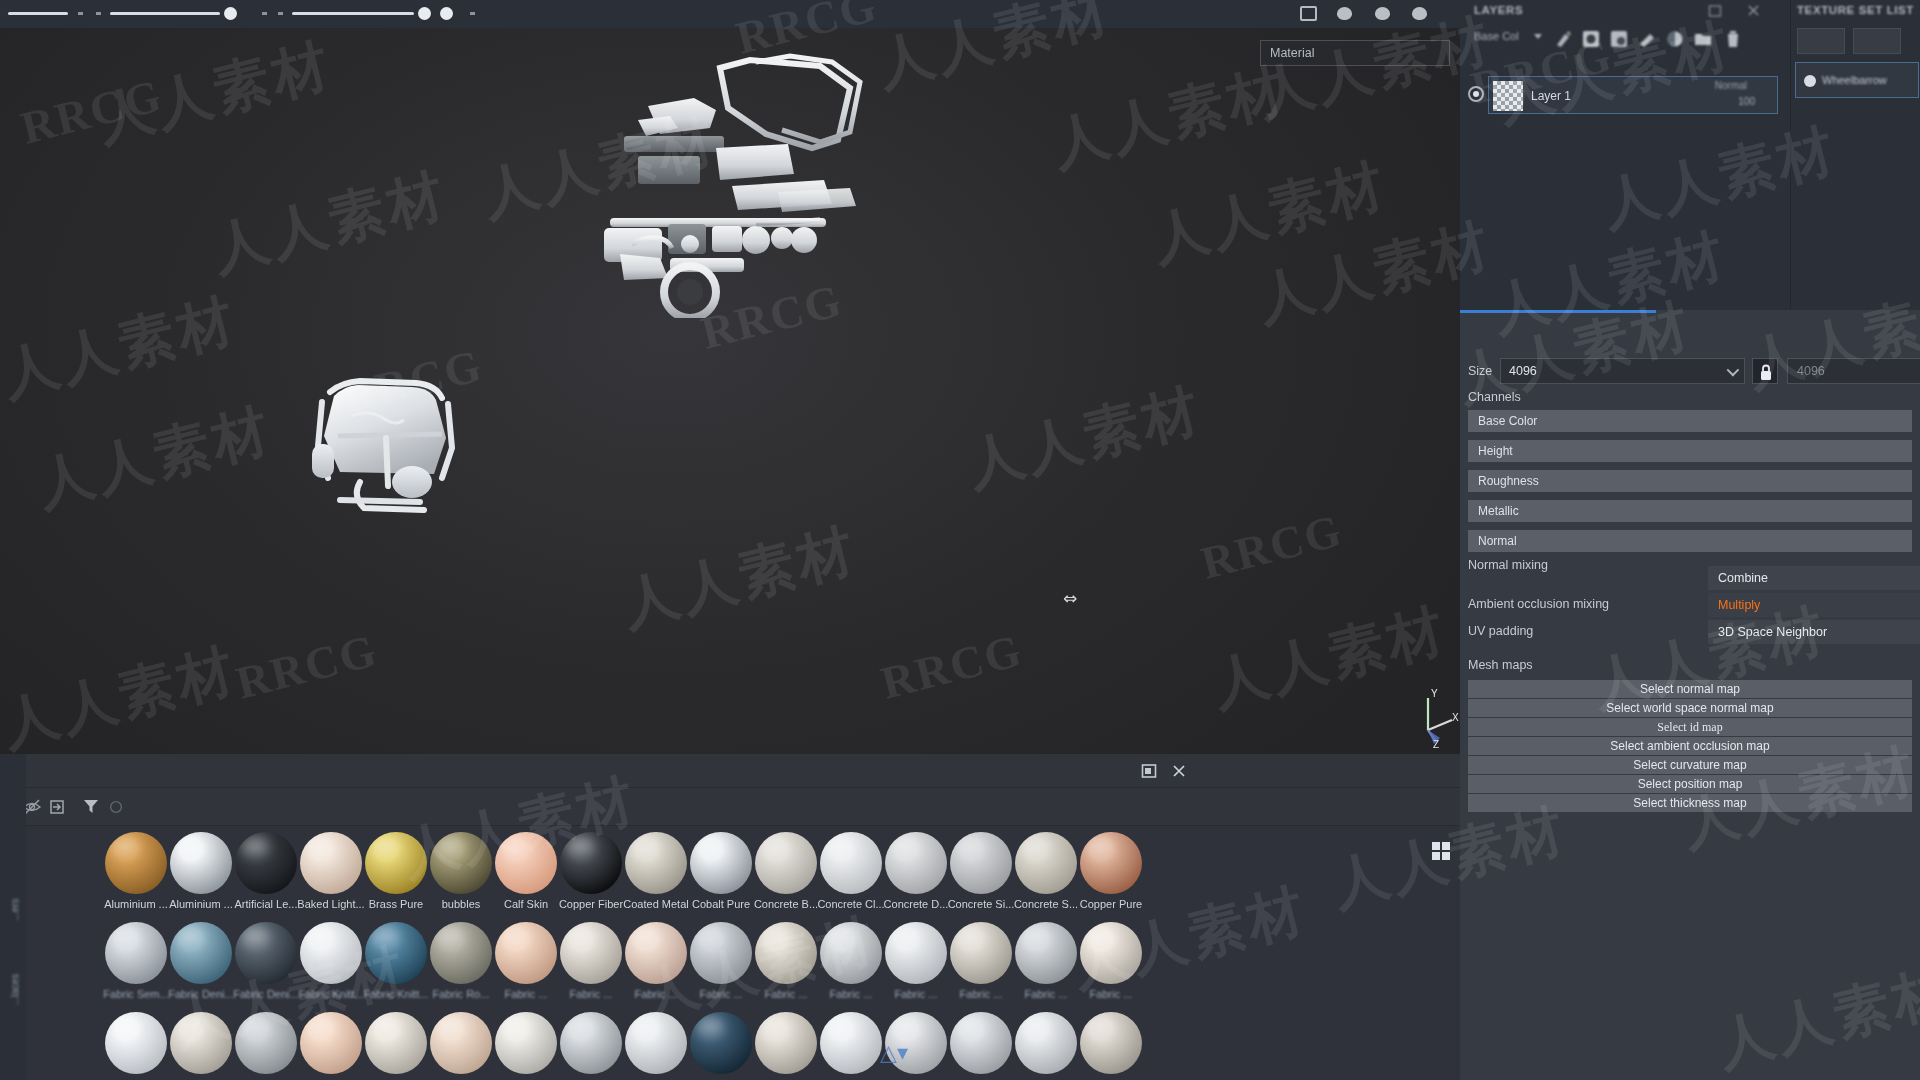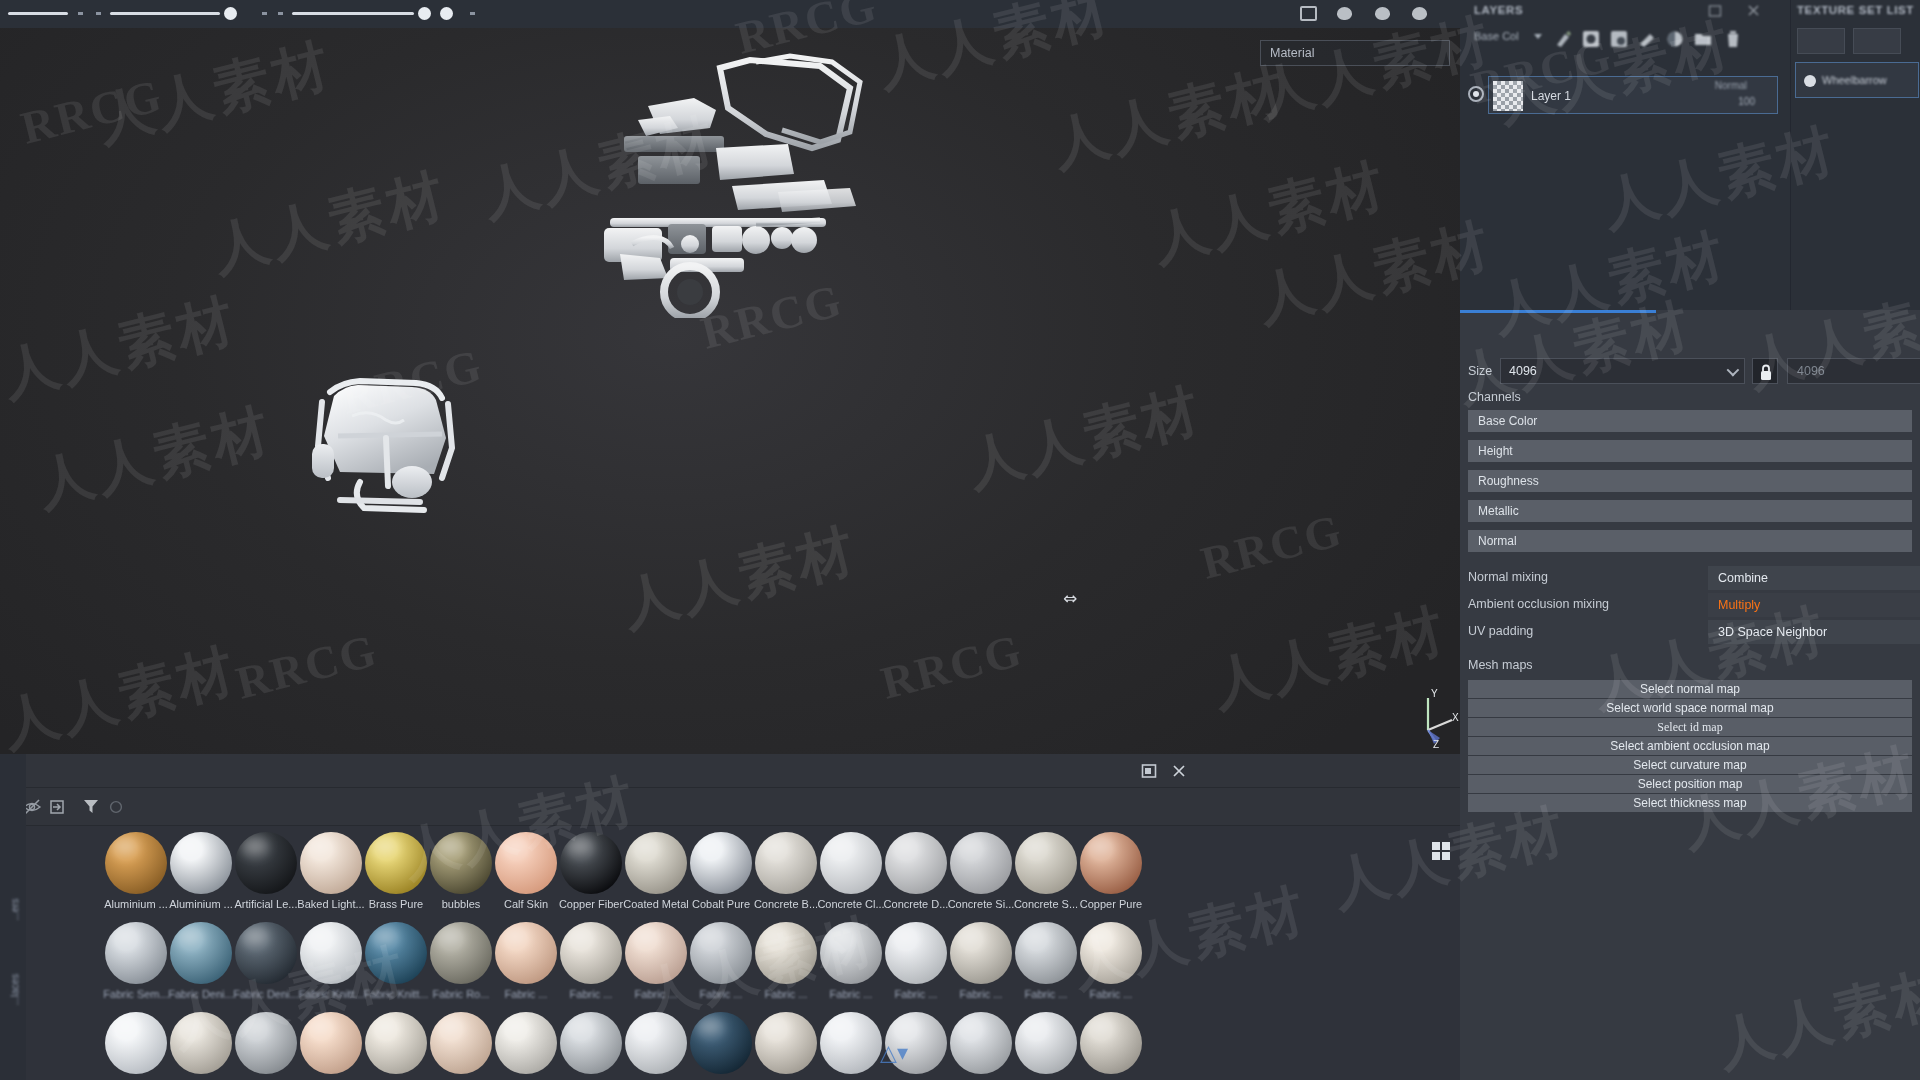--- a/index.html
+++ b/index.html
@@ -674,21 +674,21 @@
     <div class="p-label" style="position:absolute;left:8px;top:80px;">Channels</div>
     <div id="channelsWrap">
         <div class="chan-row" style="top: 100px;">Base Color</div>
         <div class="chan-row" style="top: 130px;">Height</div>
         <div class="chan-row" style="top: 160px;">Roughness</div>
         <div class="chan-row" style="top: 190px;">Metallic</div>
         <div class="chan-row" style="top: 220px;">Normal</div>
       </div>
 
     <div id="mixWrap">
-        <div class="p-label" style="position: absolute; left: 8px; top: 260px;">Normal mixing</div>
+        <div class="p-label" style="position: absolute; left: 8px; top: 248px;">Normal mixing</div>
         <div class="mix-val" style="top: 256px;">Combine</div>
         <div class="p-label" style="position: absolute; left: 8px; top: 287px;">Ambient occlusion mixing</div>
         <div class="mix-val dim" style="top: 283px;">Multiply</div>
         <div class="p-label" style="position: absolute; left: 8px; top: 314px;">UV padding</div>
         <div class="mix-val" style="top: 310px;">3D Space Neighbor</div>
       </div>
 
     <div class="p-label" style="position:absolute;left:8px;top:348px;">Mesh maps</div>
     <div id="meshWrap">
         <div class="mesh-btn" style="top: 370px;">Select normal map</div>

